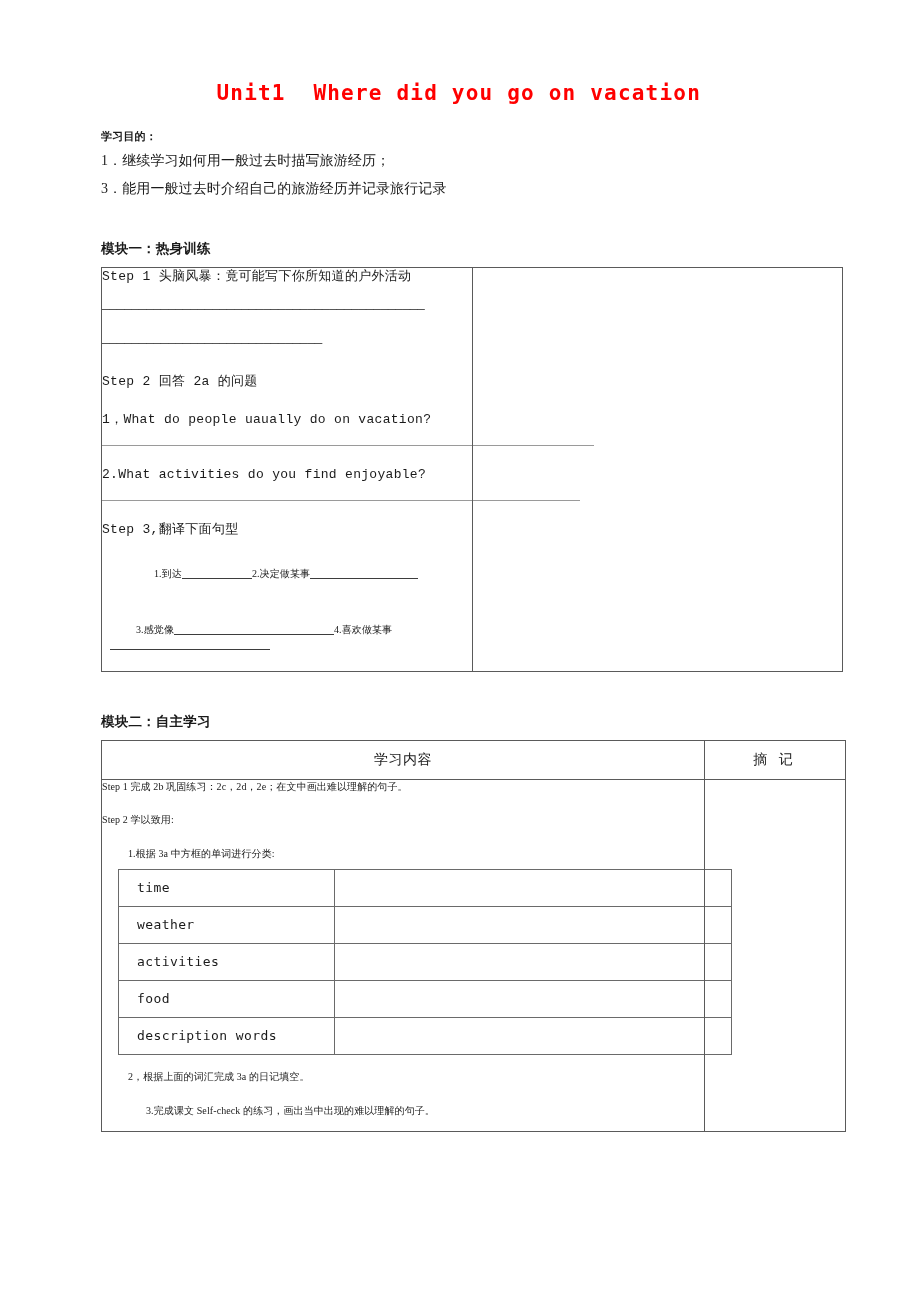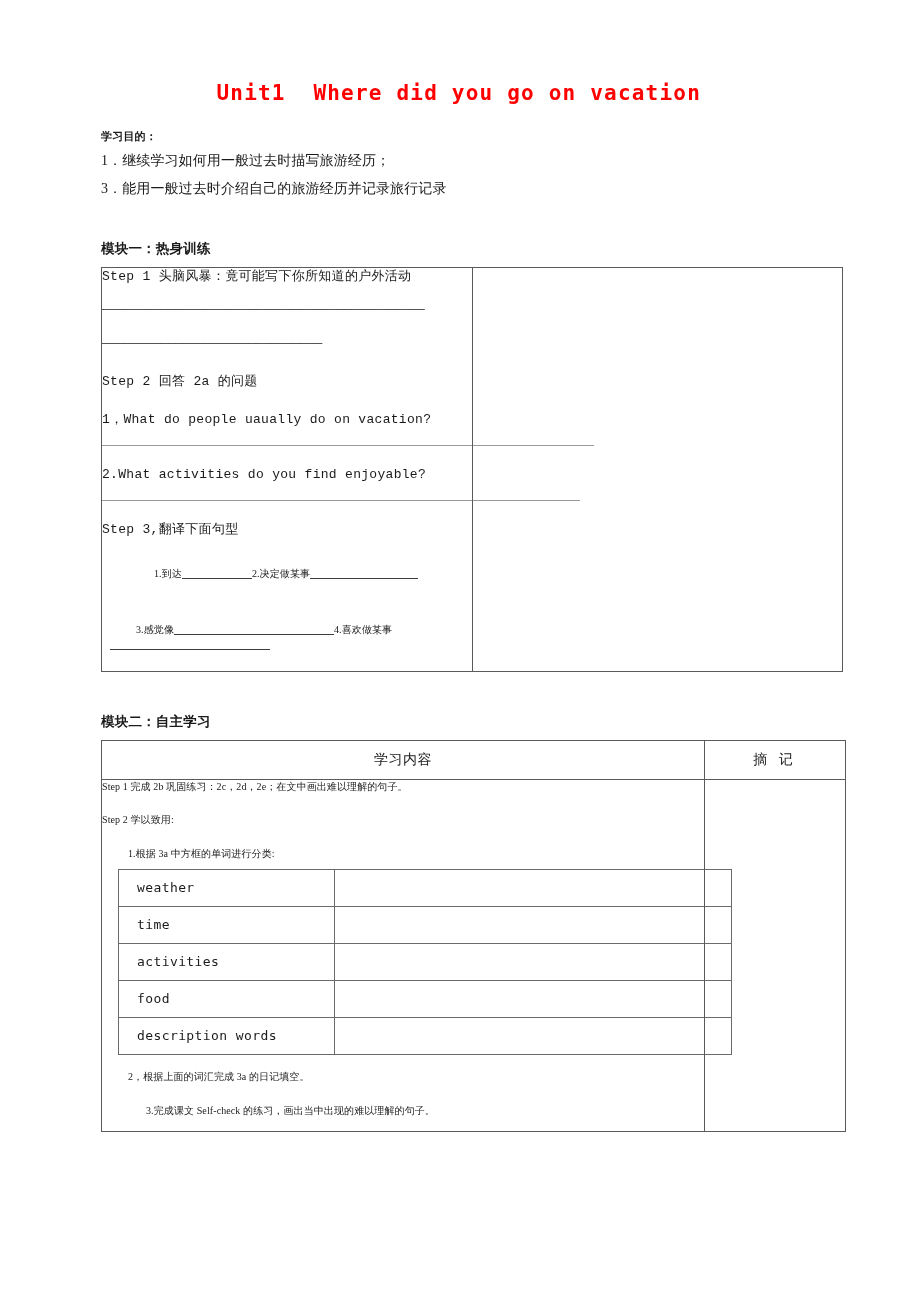--- a/index.html
+++ b/index.html
@@ -227,25 +227,25 @@
 
         <div class="gap-md"></div>
         <div class="line">Step 2 学以致用:</div>
 
         <div class="gap-md"></div>
         <div class="line indent1">1.根据 3a 中方框的单词进行分类:</div>
 
         <table class="inner">
           <tbody>
                 <tr>
+            <td class="inner-label">time</td>
+            <td class="inner-blank"></td>
+          </tr>
+          <tr>
             <td class="inner-label">weather</td>
-            <td class="inner-blank"></td>
-          </tr>
-          <tr>
-            <td class="inner-label">time</td>
             <td class="inner-blank"></td>
           </tr>
           <tr>
             <td class="inner-label">activities</td>
             <td class="inner-blank"></td>
           </tr>
           <tr>
             <td class="inner-label">food</td>
             <td class="inner-blank"></td>
           </tr>

